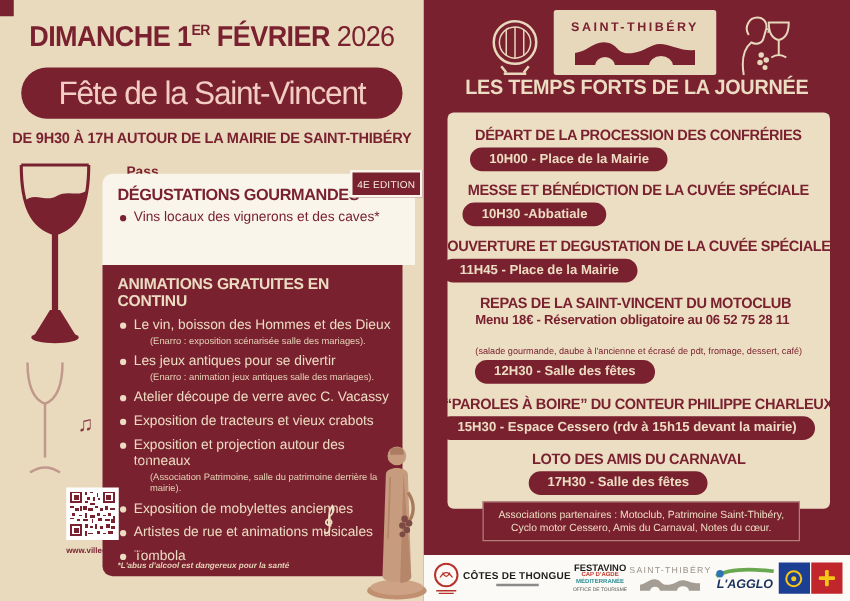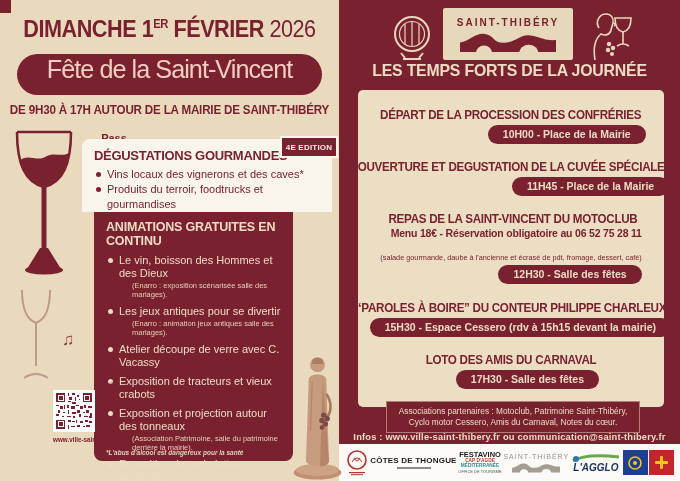--- a/index.html
+++ b/index.html
@@ -7,40 +7,40 @@
        font-family:"Liberation Sans",sans-serif;background:#e9dabe;}
   .abs{position:absolute;}
   
   .left-panel{position:absolute;left:0;top:0;width:339px;height:481px;background:#e9dabe;}
   .corner-mark{position:absolute;left:0;top:0;width:11px;height:13px;background:#7a2130;}
   .date-row{position:absolute;left:0;top:16px;width:339px;text-align:center;color:#7a2130;
             font-size:23px;font-weight:bold;letter-spacing:-.5px;transform:scaleX(.94);}
   .date-row sup{font-size:12px;vertical-align:super;}
   .date-row .year{font-weight:500;}
   .title-pill{position:absolute;left:17px;top:54px;width:305px;height:41px;background:#7a2130;
-              border-radius:22px;display:flex;align-items:flex-start;justify-content:center;}
+              border-radius:22px;display:flex;align-items:center;justify-content:center;}
   .title-pill span{color:#f2cdc3;font-size:26px;font-weight:400;letter-spacing:-1px;transform:scaleX(.97);white-space:nowrap;}
   .subtitle{position:absolute;left:0;top:103px;width:339px;text-align:center;color:#7a2130;
             font-size:12px;font-weight:bold;letter-spacing:-.2px;transform:scaleX(.97);white-space:nowrap;}
   
   .glass-figure{position:absolute;left:9px;top:130px;width:70px;height:152px;}
   .glass-figure .ptxt{position:absolute;width:70px;text-align:center;color:#7a2130;font-weight:bold;font-size:11px;line-height:10px;}
   .glass-figure .offert{position:absolute;width:70px;text-align:center;color:#e9dabe;font-size:10px;top:39px;}
   
   .white-box{position:absolute;left:82px;top:139px;width:250px;height:73px;background:#f9f5ea;
              border-radius:8px 8px 0 0;box-sizing:border-box;padding:9px 10px 0 12px;color:#7a2130;}
   .white-box h2{margin:0;font-size:13px;letter-spacing:-.3px;}
   ul.dots{list-style:none;margin:4px 0 0 0;padding:0;}
   ul.dots li{position:relative;padding-left:13px;font-size:11px;line-height:15px;}
   ul.dots li .dot{position:absolute;left:2px;top:5px;width:5px;height:5px;border-radius:50%;background:currentColor;}
   .badge-4e{position:absolute;left:280px;top:136px;width:54px;height:18px;background:#7a2130;border:2px solid #f9f5ea;
-            color:#f4ece0;font-size:8px;font-weight:bold;display:flex;align-items:center;justify-content:center;letter-spacing:.2px;z-index:4;}
-  
-  .maroon-box{position:absolute;left:82px;top:212px;width:199px;height:249px;background:#7a2130;
-              border-radius:0 0 8px 8px;box-sizing:border-box;padding:8px 8px 0 12px;color:#ecdcc2;margin-left:12px;}
+            color:#f4ece0;font-size:8px;font-weight:normal;display:flex;align-items:center;justify-content:center;letter-spacing:.2px;z-index:4;}
+  
+  .maroon-box{position:absolute;left:82px;top:212px;width:240px;height:249px;background:#7a2130;
+              border-radius:0 0 8px 8px;box-sizing:border-box;padding:8px 8px 0 12px;color:#ecdcc2;}
   .maroon-box h2{margin:0 0 2px 0;font-size:12.5px;letter-spacing:-.2px;color:#ecdcc2;}
   .maroon-box ul.dots li{font-size:11px;line-height:13px;margin-top:6px;}
   .maroon-box ul.dots li .dot{top:4px;}
   .mnote{font-size:7.5px;line-height:9px;margin:1px 0 0 13px;color:#e4d2b6;}
   .disclaimer{position:absolute;left:12px;bottom:5px;font-size:6.5px;font-style:italic;font-weight:bold;color:#e4d2b6;}
   .clef-wrap{position:absolute;right:42px;margin-top:-18px;}
   
   .qr-block{position:absolute;left:53px;top:390px;width:42px;text-align:center;}
   .qr-block .qrbg{background:#fff;padding:2px;display:inline-block;line-height:0;}
   .qr-caption{font-size:6.3px;font-weight:bold;color:#7a2130;margin-top:2px;white-space:nowrap;}
@@ -49,21 +49,21 @@
   .music-notes{position:absolute;left:62px;top:330px;color:#7a2130;font-size:17px;opacity:.85;}
   
   .right-panel{position:absolute;left:339px;top:0;width:341px;height:481px;background:#7a2130;}
   .logo-box{position:absolute;left:104px;top:8px;width:130px;height:52px;background:#e7d7bb;border-radius:2px;
             display:flex;flex-direction:column;align-items:center;justify-content:center;}
   .logo-box .lb-text{color:#7a2130;font-size:10px;font-weight:bold;letter-spacing:2px;}
   .rp-title{position:absolute;left:0;top:61px;width:341px;text-align:center;color:#ecdcc2;
             font-size:16.5px;font-weight:bold;letter-spacing:-.2px;transform:scaleX(.96);white-space:nowrap;}
   .sched-panel{position:absolute;left:19px;top:90px;width:306px;height:317px;background:#ecdec3;border-radius:5px;
                display:flex;flex-direction:column;justify-content:space-evenly;align-items:center;padding:2px 0;box-sizing:border-box;}
-  .si{text-align:right;color:#7a2130;}
+  .si{text-align:left;color:#7a2130;}
   .si-title{font-size:12px;font-weight:bold;letter-spacing:-.3px;transform:scaleX(.97);white-space:nowrap;}
   .si-sub{font-size:10.5px;font-weight:bold;margin-top:1px;letter-spacing:-.2px;white-space:nowrap;}
   .si-note{font-size:7.3px;margin-top:14px;white-space:nowrap;}
   .si-pill{display:inline-block;background:#7a2130;color:#ecdcc2;font-size:10.5px;font-weight:bold;
            padding:3px 15px 4px;border-radius:12px;margin-top:3px;white-space:nowrap;}
   .assoc-box{position:absolute;left:47px;top:401px;width:248px;background:#7a2130;border:1px solid rgba(236,220,194,.5);
              color:#ecdcc2;font-size:8.3px;line-height:11px;text-align:center;padding:4px 2px;z-index:3;}
   .infos{position:absolute;left:0;top:432px;width:341px;text-align:center;color:#ecdcc2;
          font-size:9.3px;font-weight:bold;letter-spacing:.2px;white-space:nowrap;}
   .logo-strip{position:absolute;left:0;bottom:0;width:341px;height:37px;background:#fbfaf6;
@@ -105,21 +105,20 @@
     <span class="ptxt" style="top:3px">Pass</span>
     <span class="ptxt" style="top:13px">dégustation</span>
     <span class="ptxt" style="top:23px">5€</span>
     <span class="offert">verre offert</span>
   </div>
 
   <div class="white-box">
     <h2>DÉGUSTATIONS GOURMANDES</h2>
     <ul class="dots">
       <li><span class="dot"></span><span>Vins locaux des vignerons et des caves*</span></li>
-      <li><span class="dot"></span><span>Produits du terroir, foodtrucks et gourmandises</span></li>
     </ul>
   </div>
   <div class="badge-4e">4E EDITION</div>
 
   <div class="maroon-box">
     <h2>ANIMATIONS GRATUITES EN CONTINU</h2>
     <ul class="dots">
       <li><span class="dot"></span><span>Le vin, boisson des Hommes et des Dieux</span>
         <div class="mnote">(Enarro : exposition scénarisée salle des mariages).</div></li>
       <li><span class="dot"></span><span>Les jeux antiques pour se divertir</span>
@@ -266,20 +265,24 @@
   </svg>
 
   <div class="rp-title">LES TEMPS FORTS DE LA JOURNÉE</div>
 
   <div class="sched-panel">
     <div class="si">
       <div class="si-title">DÉPART  DE LA PROCESSION DES CONFRÉRIES</div>
       <div class="si-pill">10H00 - Place de la Mairie</div>
     </div>
     <div class="si">
+      <div class="si-title">MESSE ET BÉNÉDICTION DE LA CUVÉE SPÉCIALE</div>
+      <div class="si-pill">10H30 -Abbatiale</div>
+    </div>
+    <div class="si">
       <div class="si-title">OUVERTURE ET DEGUSTATION  DE LA CUVÉE SPÉCIALE</div>
       <div class="si-pill">11H45 - Place de la Mairie</div>
     </div>
     <div class="si">
       <div class="si-title">REPAS DE LA SAINT-VINCENT  DU MOTOCLUB</div>
       <div class="si-sub">Menu 18€ - Réservation obligatoire au 06 52 75 28 11</div>
       <div class="si-note">(salade gourmande, daube à l'ancienne et écrasé de pdt, fromage, dessert, café)</div>
       <div class="si-pill">12H30 - Salle des fêtes</div>
     </div>
     <div class="si">
@@ -290,21 +293,20 @@
       <div class="si-title">LOTO DES AMIS DU CARNAVAL</div>
       <div class="si-pill">17H30 - Salle des fêtes</div>
     </div>
   </div>
 
   <div class="assoc-box">
     <div>Associations partenaires : Motoclub, Patrimoine Saint-Thibéry,</div>
     <div>Cyclo motor Cessero, Amis du Carnaval, Notes du cœur.</div>
   </div>
 
-  <div class="infos">Infos  : www.ville-saint-thibery.fr ou communication@saint-thibery.fr</div>
 
   <div class="logo-strip">
     <div class="pl">
       <svg width="24" height="26" viewBox="0 0 24 26">
         <circle cx="12" cy="10" r="9" stroke="#b8322c" stroke-width="1.6" fill="none"></circle>
         <path d="M7 12 Q12 4 17 12 M9 8 Q12 14 15 8" stroke="#b8322c" stroke-width="1" fill="none"></path>
         <rect x="4" y="22" width="16" height="1.2" fill="#b8322c"></rect>
           <rect x="6" y="24.2" width="12" height="1" fill="#b8322c"></rect>
       </svg>
     </div>

